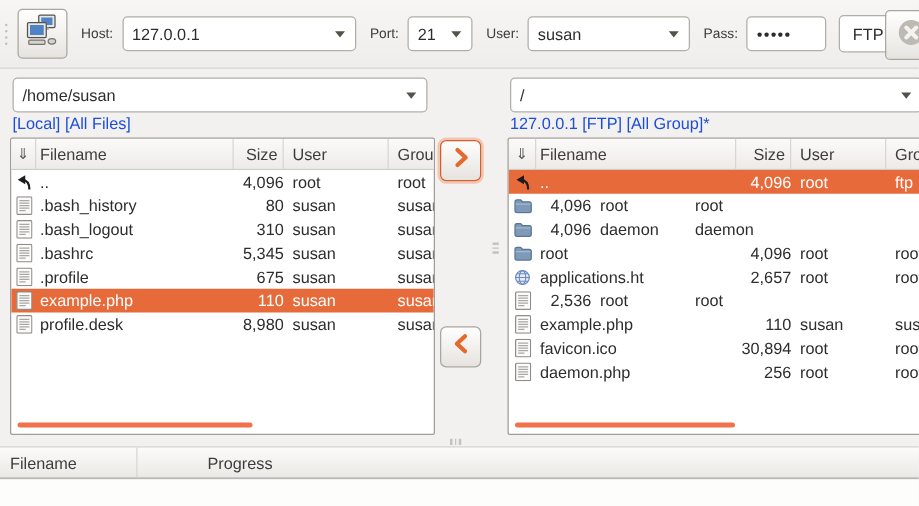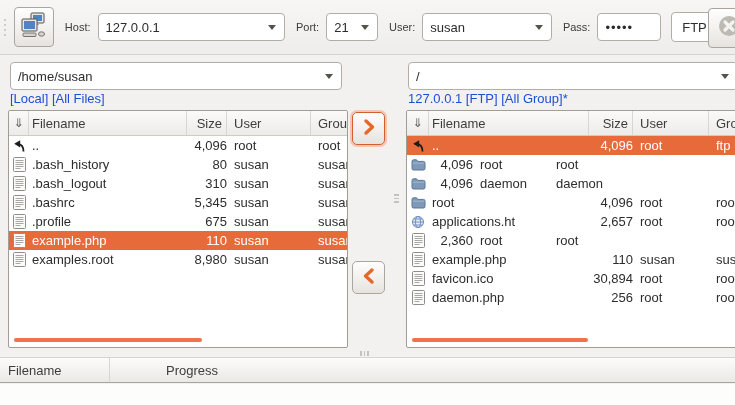--- a/index.html
+++ b/index.html
@@ -275,21 +275,21 @@
         <span class="c ci">
           <svg width="13" height="15" viewBox="0 0 13 15">
             <rect x="0.5" y="0.5" width="12" height="14" rx="1" fill="#fbfbfa" stroke="#8f8d89"></rect>
             <line x1="2.5" y1="3.5" x2="10.5" y2="3.5" stroke="#a9a7a3"></line>
             <line x1="2.5" y1="5.5" x2="10.5" y2="5.5" stroke="#a9a7a3"></line>
             <line x1="2.5" y1="7.5" x2="10.5" y2="7.5" stroke="#a9a7a3"></line>
             <line x1="2.5" y1="9.5" x2="10.5" y2="9.5" stroke="#a9a7a3"></line>
             <line x1="2.5" y1="11.5" x2="7.5" y2="11.5" stroke="#a9a7a3"></line>
           </svg>
         </span>
-        <span class="c cn">examples.root</span>
+        <span class="c cn">profile.desk</span>
         <span class="c cs">8,980</span>
         <span class="c cu">susan</span>
         <span class="c cg">susan</span>
       </div>
     </div>
   <div id="left-hscroll" class="hscroll"></div>
 </div>
 
 <div id="right-frame" class="frame">
   <div class="lheader">
@@ -365,21 +365,21 @@
         <span class="c ci">
           <svg width="13" height="15" viewBox="0 0 13 15">
             <rect x="0.5" y="0.5" width="12" height="14" rx="1" fill="#fbfbfa" stroke="#8f8d89"></rect>
             <line x1="2.5" y1="3.5" x2="10.5" y2="3.5" stroke="#a9a7a3"></line>
             <line x1="2.5" y1="5.5" x2="10.5" y2="5.5" stroke="#a9a7a3"></line>
             <line x1="2.5" y1="7.5" x2="10.5" y2="7.5" stroke="#a9a7a3"></line>
             <line x1="2.5" y1="9.5" x2="10.5" y2="9.5" stroke="#a9a7a3"></line>
             <line x1="2.5" y1="11.5" x2="7.5" y2="11.5" stroke="#a9a7a3"></line>
           </svg>
         </span>
-        <span class="c cs">2,360</span>
+        <span class="c cs">2,536</span>
         <span class="c cu">root</span>
         <span class="c cg">root</span>
       </div>
       <div class="lrow">
         <span class="c ci">
           <svg width="13" height="15" viewBox="0 0 13 15">
             <rect x="0.5" y="0.5" width="12" height="14" rx="1" fill="#fbfbfa" stroke="#8f8d89"></rect>
             <line x1="2.5" y1="3.5" x2="10.5" y2="3.5" stroke="#a9a7a3"></line>
             <line x1="2.5" y1="5.5" x2="10.5" y2="5.5" stroke="#a9a7a3"></line>
             <line x1="2.5" y1="7.5" x2="10.5" y2="7.5" stroke="#a9a7a3"></line>

